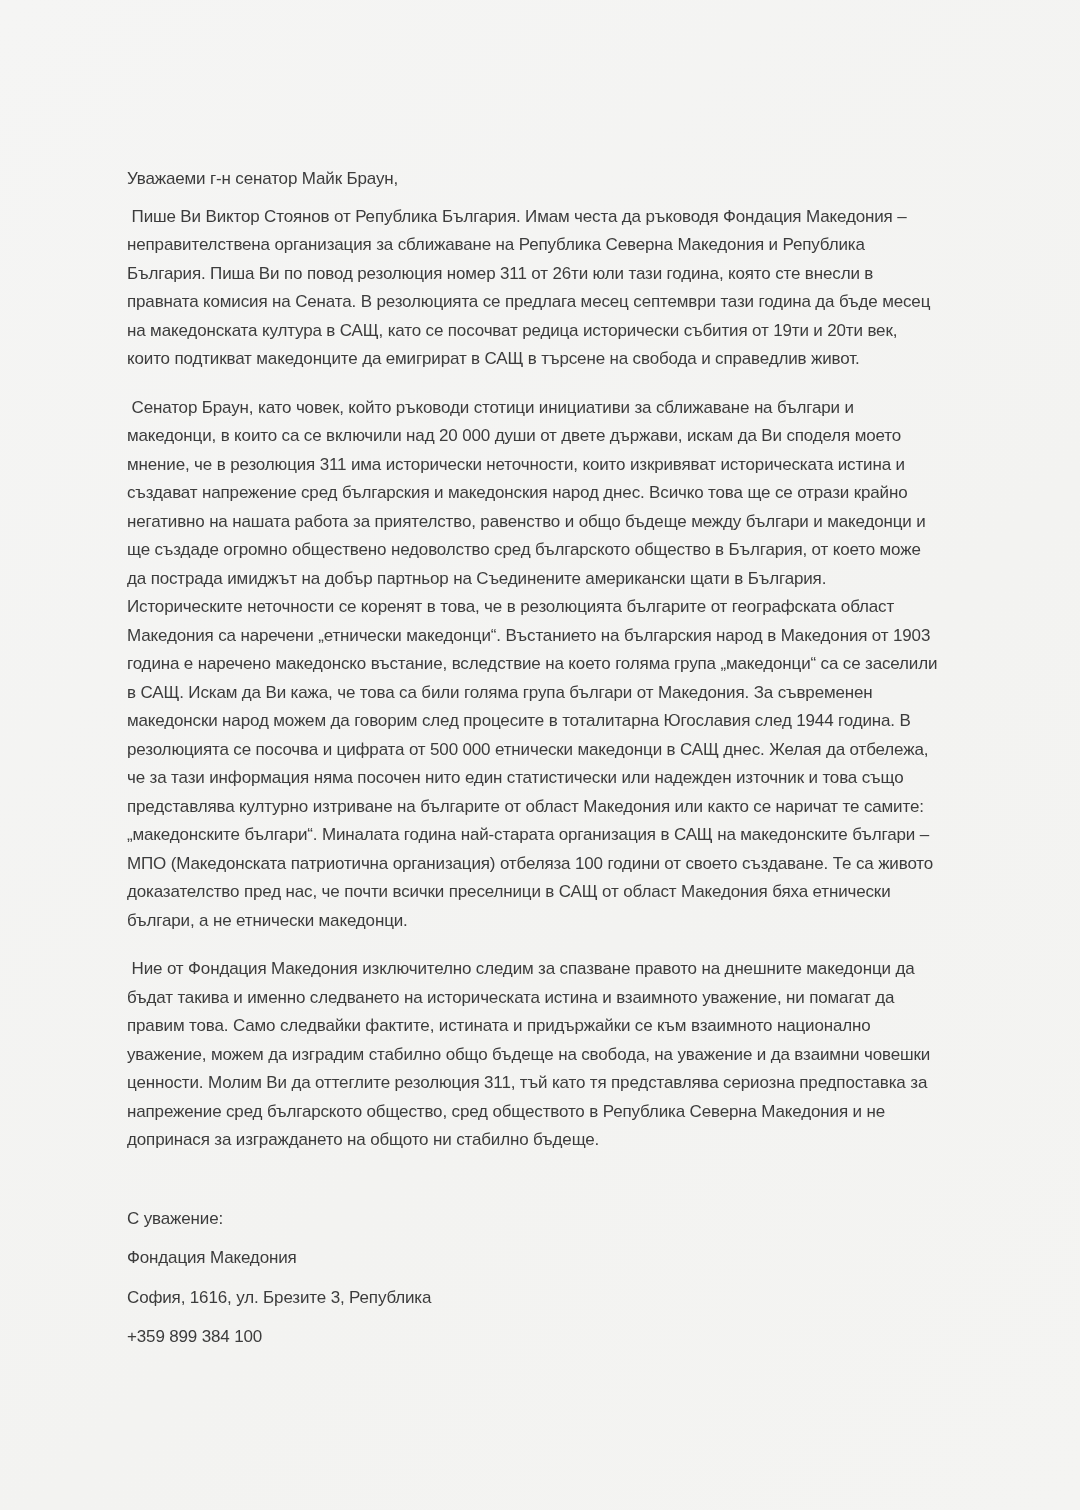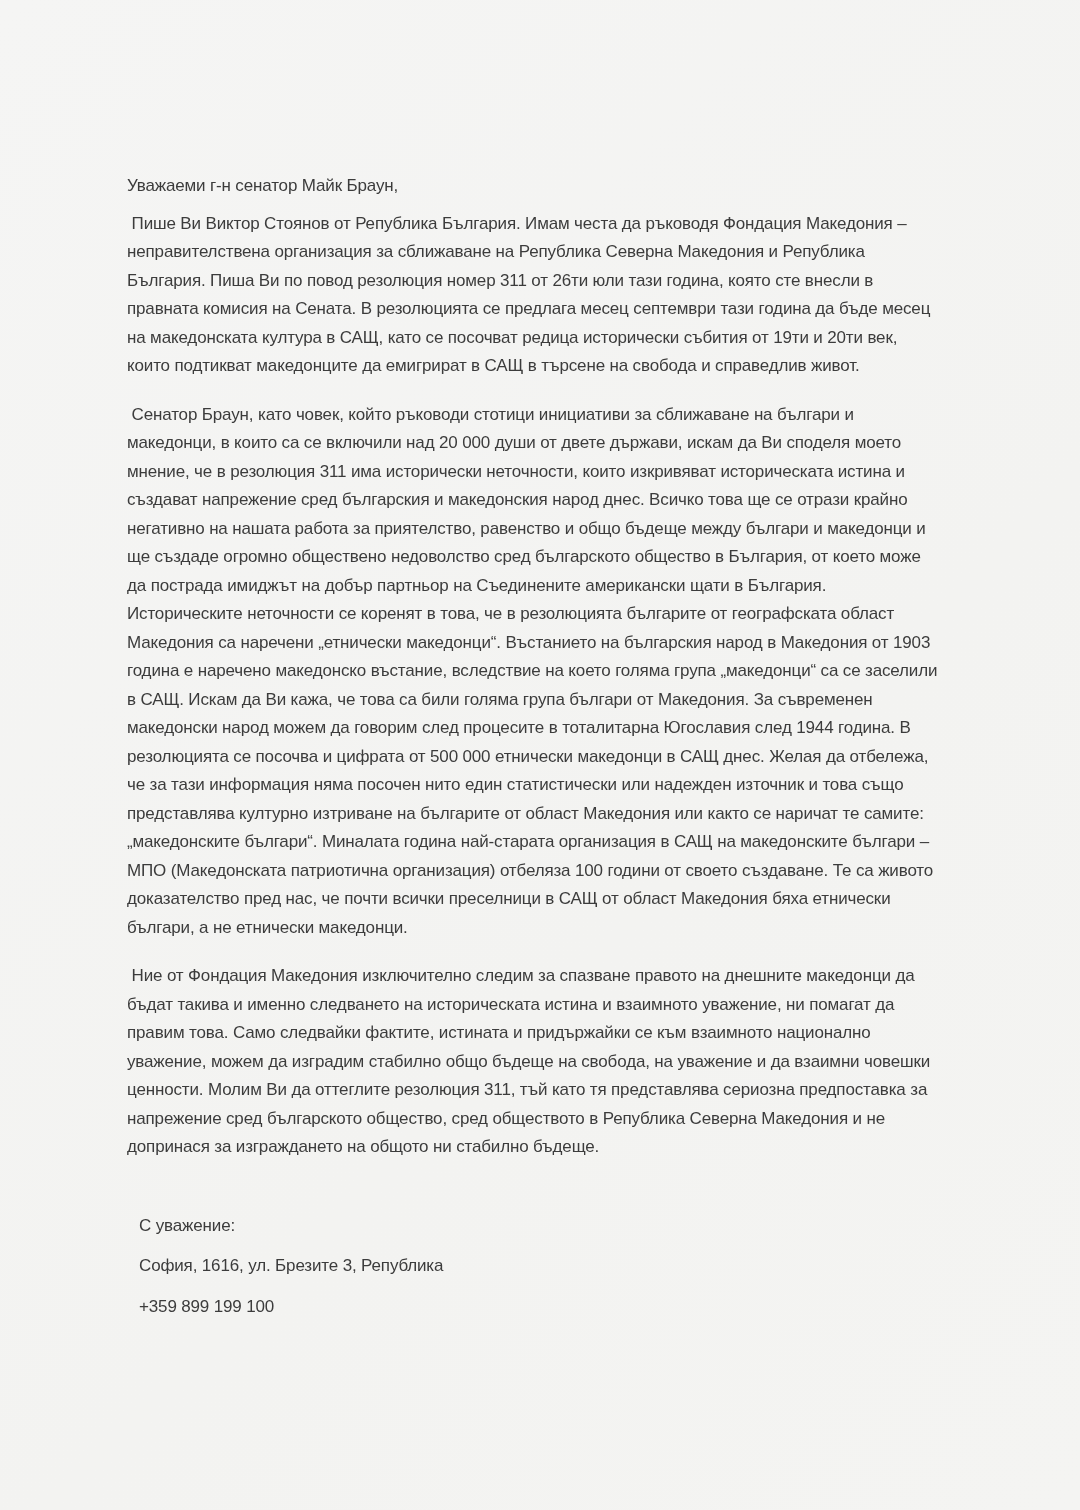--- a/index.html
+++ b/index.html
@@ -23,33 +23,33 @@
   .letter-content {
     position: absolute;
     left: 127px;
     top: 156px;
     width: 828px;
     font-size: 17px;
     line-height: 28.5px;
     letter-spacing: -0.15px;
   }
   .salutation {
-    margin: 16px 0 9px 0;
+    margin: 9px 0 9px 0;
     white-space: pre-wrap;
   }
   .para {
     margin: 0 16px 20px 0;
     white-space: pre-wrap;
     text-align: left;
   }
   .signature {
     margin-top: 50px;
   }
   .signature p {
-    margin: 12px;
+    margin: 0;
     white-space: pre-wrap;
   }
   .signature p.gap {
     margin-top: 11px;
   }
 </style>
 </head>
 <body>
 
 <div class="page">
@@ -57,17 +57,18 @@
     <p class="salutation">Уважаеми г-н сенатор Майк Браун,</p>
 
     <p class="para"> Пише Ви Виктор Стоянов от Република България. Имам честа да ръководя Фондация Македония – неправителствена организация за сближаване на Република Северна Македония и Република България. Пиша Ви по повод резолюция номер 311 от 26ти юли тази година, която сте внесли в правната комисия на Сената. В резолюцията се предлага месец септември тази година да бъде месец на македонската култура в САЩ, като се посочват редица исторически събития от 19ти и 20ти век, които подтикват македонците да емигрират в САЩ в търсене на свобода и справедлив живот.</p>
 
     <p class="para"> Сенатор Браун, като човек, който ръководи стотици инициативи за сближаване на българи и македонци, в които са се включили над 20 000 души от двете държави, искам да Ви споделя моето мнение, че в резолюция 311 има исторически неточности, които изкривяват историческата истина и създават напрежение сред българския и македонския народ днес. Всичко това ще се отрази крайно негативно на нашата работа за приятелство, равенство и общо бъдеще между българи и македонци и ще създаде огромно обществено недоволство сред българското общество в България, от което може да пострада имиджът на добър партньор на Съединените американски щати в България. Историческите неточности се коренят в това, че в резолюцията българите от географската област Македония са наречени „етнически македонци“. Въстанието на българския народ в Македония от 1903 година е наречено македонско въстание, вследствие на което голяма група „македонци“ са се заселили в САЩ. Искам да Ви кажа, че това са били голяма група българи от Македония. За съвременен македонски народ можем да говорим след процесите в тоталитарна Югославия след 1944 година. В резолюцията се посочва и цифрата от 500 000 етнически македонци в САЩ днес. Желая да отбележа, че за тази информация няма посочен нито един статистически или надежден източник и това също представлява културно изтриване на българите от област Македония или както се наричат те самите: „македонските българи“. Миналата година най-старата организация в САЩ на македонските българи – МПО (Македонската патриотична организация) отбеляза 100 години от своето създаване. Те са живото доказателство пред нас, че почти всички преселници в САЩ от област Македония бяха етнически българи, а не етнически македонци.</p>
 
     <p class="para"> Ние от Фондация Македония изключително следим за спазване правото на днешните македонци да бъдат такива и именно следването на историческата истина и взаимното уважение, ни помагат да правим това. Само следвайки фактите, истината и придържайки се към взаимното национално уважение, можем да изградим стабилно общо бъдеще на свобода, на уважение и да взаимни човешки ценности. Молим Ви да оттеглите резолюция 311, тъй като тя представлява сериозна предпоставка за напрежение сред българското общество, сред обществото в Република Северна Македония и не допринася за изграждането на общото ни стабилно бъдеще.</p>
 
     <div class="signature">
       <p>С уважение:</p>
+      <p class="gap">Фондация Македония</p>
       <p class="gap">София, 1616, ул. Брезите 3, Република</p>
-      <p class="gap">+359 899 199 100</p>
+      <p class="gap">+359 899 384 100</p>
     </div>
   </div>
 </div>
 
 </body></html>

